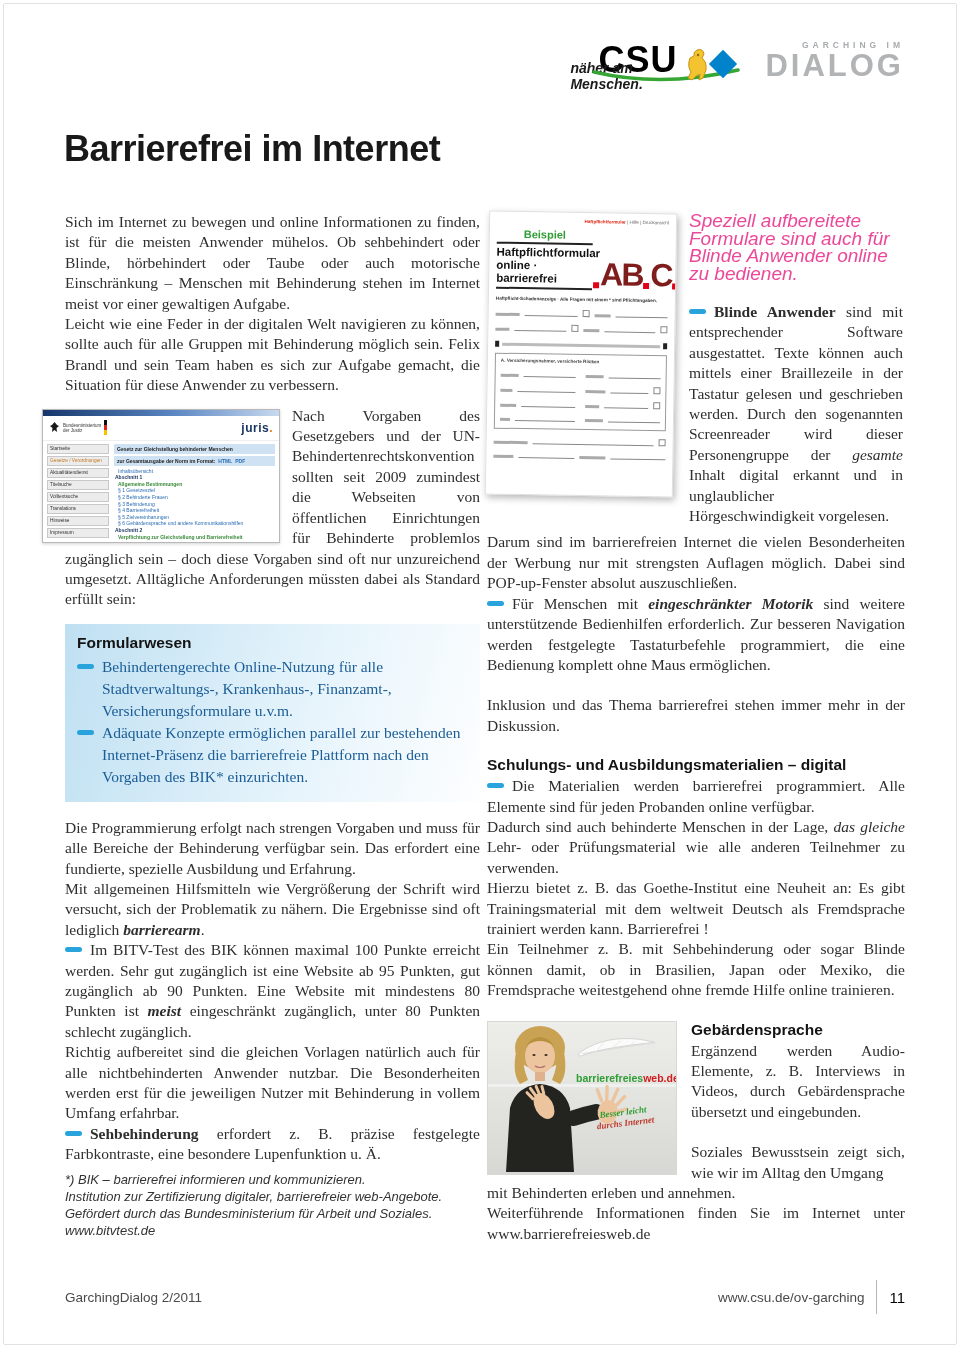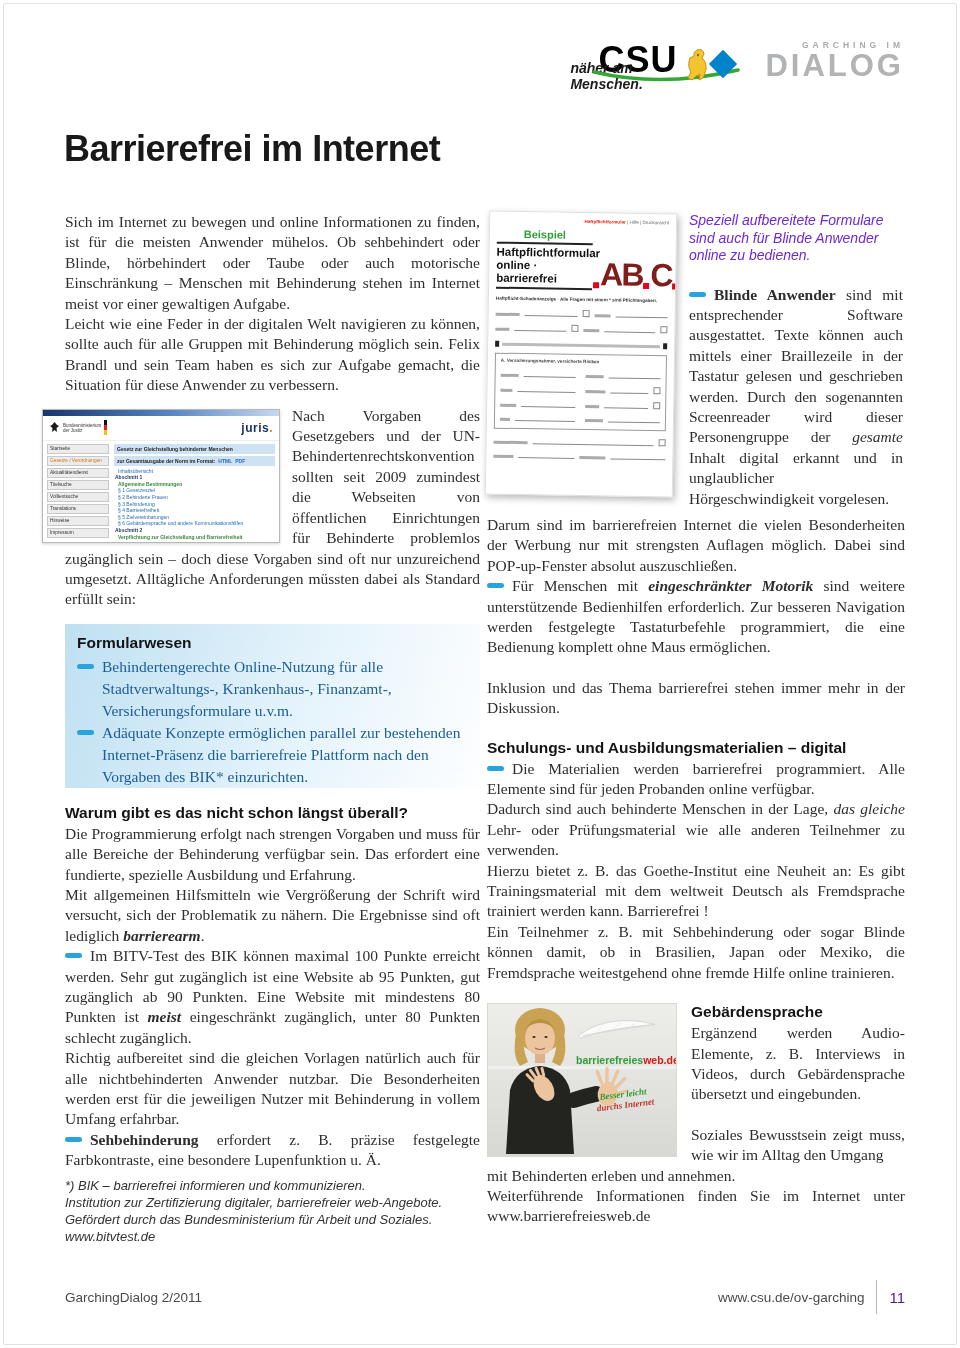--- a/index.html
+++ b/index.html
@@ -53,33 +53,33 @@
   .j-side-item.hl{color:#c87820;}
   .j-main{flex:1;margin-left:5px;}
   .j-bar{background:#cfe2f3;font-size:5px;font-weight:bold;color:#222;padding:2px 3px;margin-bottom:2px;}
   .j-bar .fmt{font-weight:bold;color:#2a6db5;margin-left:3px;}
   .j-links{margin-top:2px;}
   .j-link{font-size:5px;line-height:6.6px;color:#2a6db5;padding-left:4px;}
   .j-link.sect{color:#17325e;font-weight:bold;padding-left:1px;}
   .j-link.grn{color:#3a8a3a;font-weight:bold;}
 
   
-  .blue-box{margin:14px 0 16px 0;padding:10px 12px 0 12px;
+  .blue-box{margin:14px 0 16px 0;padding:10px 12px 14px 12px;
       background:linear-gradient(105deg,#bfe0f2 0%,#e4f3fb 55%,#fdfeff 100%);}
   .blue-box ul{list-style:none;margin:4px 0 0 0;padding:0;color:#1a5c96;font-size:15.5px;line-height:22px;}
   .blue-box li{padding-left:25px;text-indent:-25px;text-align:left;}
 
   
   .footnote{margin-top:6px;font-family:"Liberation Sans",sans-serif;font-style:italic;
       font-size:13px;line-height:17px;color:#333;}
 
   
   .top-row,.bottom-row{display:flex;gap:14px;}
   .narrow-col{width:214px;flex:none;}
-  .caption{font-family:"Liberation Sans",sans-serif;font-style:italic;font-size:14px;line-height:17.5px;color:#6d28d9;}
+  .caption{font-family:"Liberation Sans",sans-serif;font-style:italic;font-size:19px;line-height:17.5px;color:#ec4899;}
 
   
   .form-shot{width:188px;height:284px;flex:none;background:#fff;border:1px solid #e0e0e0;
       box-shadow:2px 3px 7px rgba(0,0,0,.28);transform:rotate(0.9deg);
       font-family:"Liberation Sans",sans-serif;padding:6px 7px;box-sizing:border-box;overflow:hidden;}
   .f-nav{font-size:4.6px;text-align:right;color:#666;}
   .f-nav .red{color:#d21;font-weight:bold;}
   .f-head{display:flex;justify-content:space-between;margin-top:5px;}
   .f-head-left{width:96px;}
   .f-badge{color:#2f9e34;font-weight:bold;font-size:11px;text-align:center;margin-bottom:2px;}
@@ -100,21 +100,21 @@
   .f-grid{display:grid;grid-template-columns:1fr 1fr;column-gap:10px;}
 
   
   .photo-shot{width:188px;height:152px;flex:none;border:1px solid #d8d8d4;overflow:hidden;}
 
   
   .footer{position:absolute;left:65px;right:55px;top:1280px;display:flex;align-items:center;
       font-family:"Liberation Sans",sans-serif;font-size:13.5px;color:#4a4a4a;}
   .footer .issue{flex:1;}
   .footer .divider{width:1px;height:34px;background:#b5b5b5;margin:0 12px;}
-  .footer .pageno{font-size:15px;color:#4c1d95;}
+  .footer .pageno{font-size:15px;color:#000000;}
 </style>
 </head>
 <body>
 
 <div class="frame"></div>
 
 <div class="logo">
   <div class="csu-block">
     <span class="csu-word">CSU</span>
     <span class="csu-tag">näher am Menschen.</span>
@@ -198,21 +198,20 @@
     </div>
 
     <div class="blue-box">
       <div class="sans-head">Formularwesen</div>
       <ul>
         <li><span class="dash"></span><span>Behindertengerechte Online-Nutzung für alle Stadtverwaltungs-, Krankenhaus-, Finanzamt-, Versicherungsformulare u.v.m.</span></li>
         <li><span class="dash"></span><span>Adäquate Konzepte ermöglichen parallel zur bestehenden Internet-Präsenz die barrierefreie Plattform nach den Vorgaben des BIK* einzurichten.</span></li>
       </ul>
     </div>
 
-    <div class="sans-head">Warum gibt es das nicht schon längst überall?</div>
     <p class="body-txt">Die Programmierung erfolgt nach strengen Vorgaben und muss für alle Bereiche der Behinderung verfügbar sein. Das erfordert eine fundierte, spezielle Ausbildung und Erfahrung.</p>
     <p class="body-txt"><span>Mit allgemeinen Hilfsmitteln wie Vergrößerung der Schrift wird versucht, sich der Problematik zu nähern. Die Ergebnisse sind oft lediglich </span><span class="rt-bi">barrierearm</span><span>.</span></p>
     <p class="body-txt"><span class="dash"></span><span><span>Im BITV-Test des BIK können maximal 100 Punkte erreicht werden. Sehr gut zugänglich ist eine Website ab 95 Punkten, gut zugänglich ab 90 Punkten. Eine Website mit mindestens 80 Punkten ist </span><span class="rt-bi">meist</span><span> eingeschränkt zugänglich, unter 80 Punkten schlecht zugänglich.</span></span></p>
     <p class="body-txt">Richtig aufbereitet sind die gleichen Vorlagen natürlich auch für alle nichtbehinderten Anwender nutzbar. Die Besonderheiten werden erst für die jeweiligen Nutzer mit Behinderung in vollem Umfang erfahrbar.</p>
     <p class="body-txt"><span class="dash"></span><span><span class="rt-b">Sehbehinderung</span><span> erfordert z. B. präzise festgelegte Farbkontraste, eine besondere Lupenfunktion u. Ä.</span></span></p>
 
     <div class="footnote">
       <div>*) BIK – barrierefrei informieren und kommunizieren.</div>
       <div>Institution zur Zertifizierung digitaler, barrierefreier web-Angebote.</div>
       <div>Gefördert durch das Bundesministerium für Arbeit und Soziales.</div>
@@ -394,21 +393,21 @@
             <text x="112" y="94" fill="#2f9e34">Besser leicht</text>
             <text x="108" y="105" fill="#c0392b">durchs Internet</text>
           </g>
         </svg>
       </div>
 
       <div class="narrow-col">
         <div class="sans-head">Gebärdensprache</div>
         <p class="body-txt">Ergänzend werden Audio-Elemente, z. B. Interviews in Videos, durch Gebärdensprache übersetzt und eingebunden.</p>
         <div class="gap-m"></div>
-        <p class="body-txt">Soziales Bewusstsein zeigt muss, wie wir im Alltag den Umgang</p>
+        <p class="body-txt">Soziales Bewusstsein zeigt sich, wie wir im Alltag den Umgang</p>
       </div>
     </div>
 
     <p class="body-txt">mit Behinderten erleben und annehmen.</p>
     <p class="body-txt">Weiterführende Informationen finden Sie im Internet unter www.barrierefreiesweb.de</p>
   </div>
 </div>
 
 <div class="footer">
   <span class="issue">GarchingDialog 2/2011</span>

